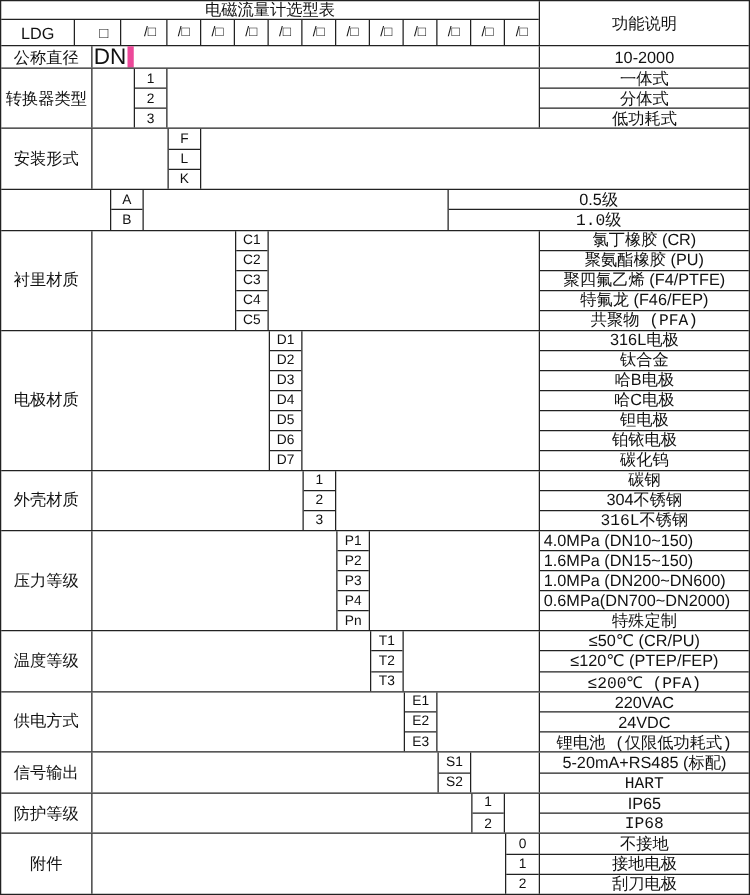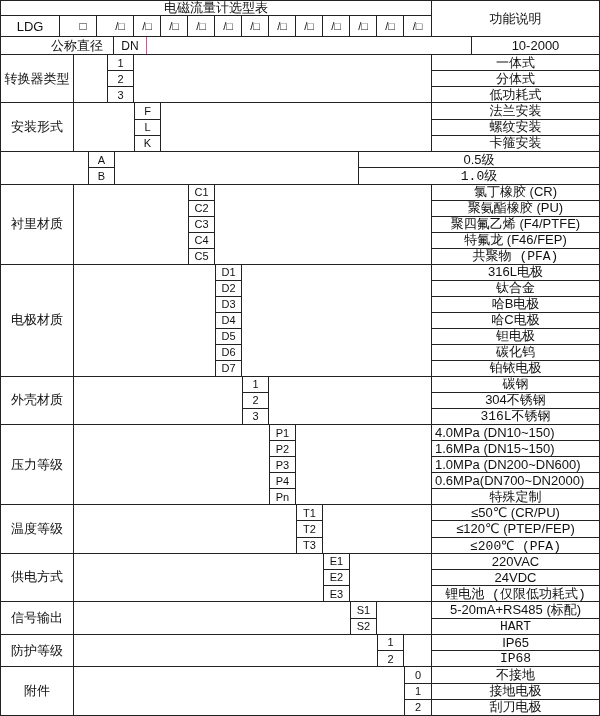--- a/index.html
+++ b/index.html
@@ -28,24 +28,24 @@
   .ldg-cell { width: 73px; border-right: 1px solid #222; }
   .box-cell { width: 33px; border-right: 1px solid #222; font-size: 12px; }
   .slots { flex: 1; display: flex; }
   .slot-cell { width: 27px; border-right: 1px solid #222; font-size: 11px;
                display: flex; align-items: center; justify-content: center;
                overflow: hidden; }
   .slot-cell:last-child { border-right: none; }
   .func-header { flex: 1; border-left: 1px solid #222; font-size: 13px; }
 
   
-  .dn-row { height: 17px; flex-shrink: 0; display: flex; margin-left: 40px; }
+  .dn-row { height: 17px; flex-shrink: 0; display: flex; }
   .left-region { width: 430px; display: flex; }
   .cat-cell { width: 73px; border-right: 1px solid #222; }
-  .dn-code { width: 33px; border-right: 1px solid #ec4899; font-size: 12px; }
+  .dn-code { width: 33px; border-right: 5px solid #ec4899; font-size: 18px; }
   .flex-fill { flex: 1; }
   .func-col-cell { flex: 1; border-left: 1px solid #222; }
 
   
   .bands { flex: 1; min-height: 0; display: flex; flex-direction: column; }
   .band { display: flex; border-top: 1px solid #222; flex-basis: 0; min-height: 0; }
   .band .mid { width: 357px; display: flex; }
   .codes { width: 27px; display: flex; flex-direction: column;
            border-left: 1px solid #222; border-right: 1px solid #222;
            font-size: 11px; }
@@ -122,25 +122,20 @@
     <div class="cell cat-cell">安装形式</div>
     <div class="mid">
       <div class="filler-left" style="width: 60px;"></div>
       <div class="codes">
             <div class="code-cell">F</div>
             <div class="code-cell">L</div>
             <div class="code-cell">K</div>
           </div>
       <div class="flex-fill"></div>
     </div>
-    <div class="func-col">
-          <div class="func-cell">法兰安装</div>
-          <div class="func-cell">螺纹安装</div>
-          <div class="func-cell">卡箍安装</div>
-        </div>
   </div>
 
   <div class="band" style="flex-grow: 2;">
     <div class="mid">
       <div class="filler-left" style="width: 87px;"></div>
       <div class="codes">
             <div class="code-cell">A</div>
             <div class="code-cell">B</div>
           </div>
       <div class="flex-fill"></div>
@@ -187,22 +182,22 @@
             <div class="code-cell">D7</div>
           </div>
       <div class="flex-fill"></div>
     </div>
     <div class="func-col">
           <div class="func-cell">316L电极</div>
           <div class="func-cell">钛合金</div>
           <div class="func-cell">哈B电极</div>
           <div class="func-cell">哈C电极</div>
           <div class="func-cell">钽电极</div>
+          <div class="func-cell">铂铱电极</div>
           <div class="func-cell">碳化钨</div>
-          <div class="func-cell">铂铱电极</div>
         </div>
   </div>
 
   <div class="band" style="flex-grow: 3;">
     <div class="cell cat-cell">外壳材质</div>
     <div class="mid">
       <div class="filler-left" style="width: 168px;"></div>
       <div class="codes">
             <div class="code-cell">1</div>
             <div class="code-cell">2</div>

